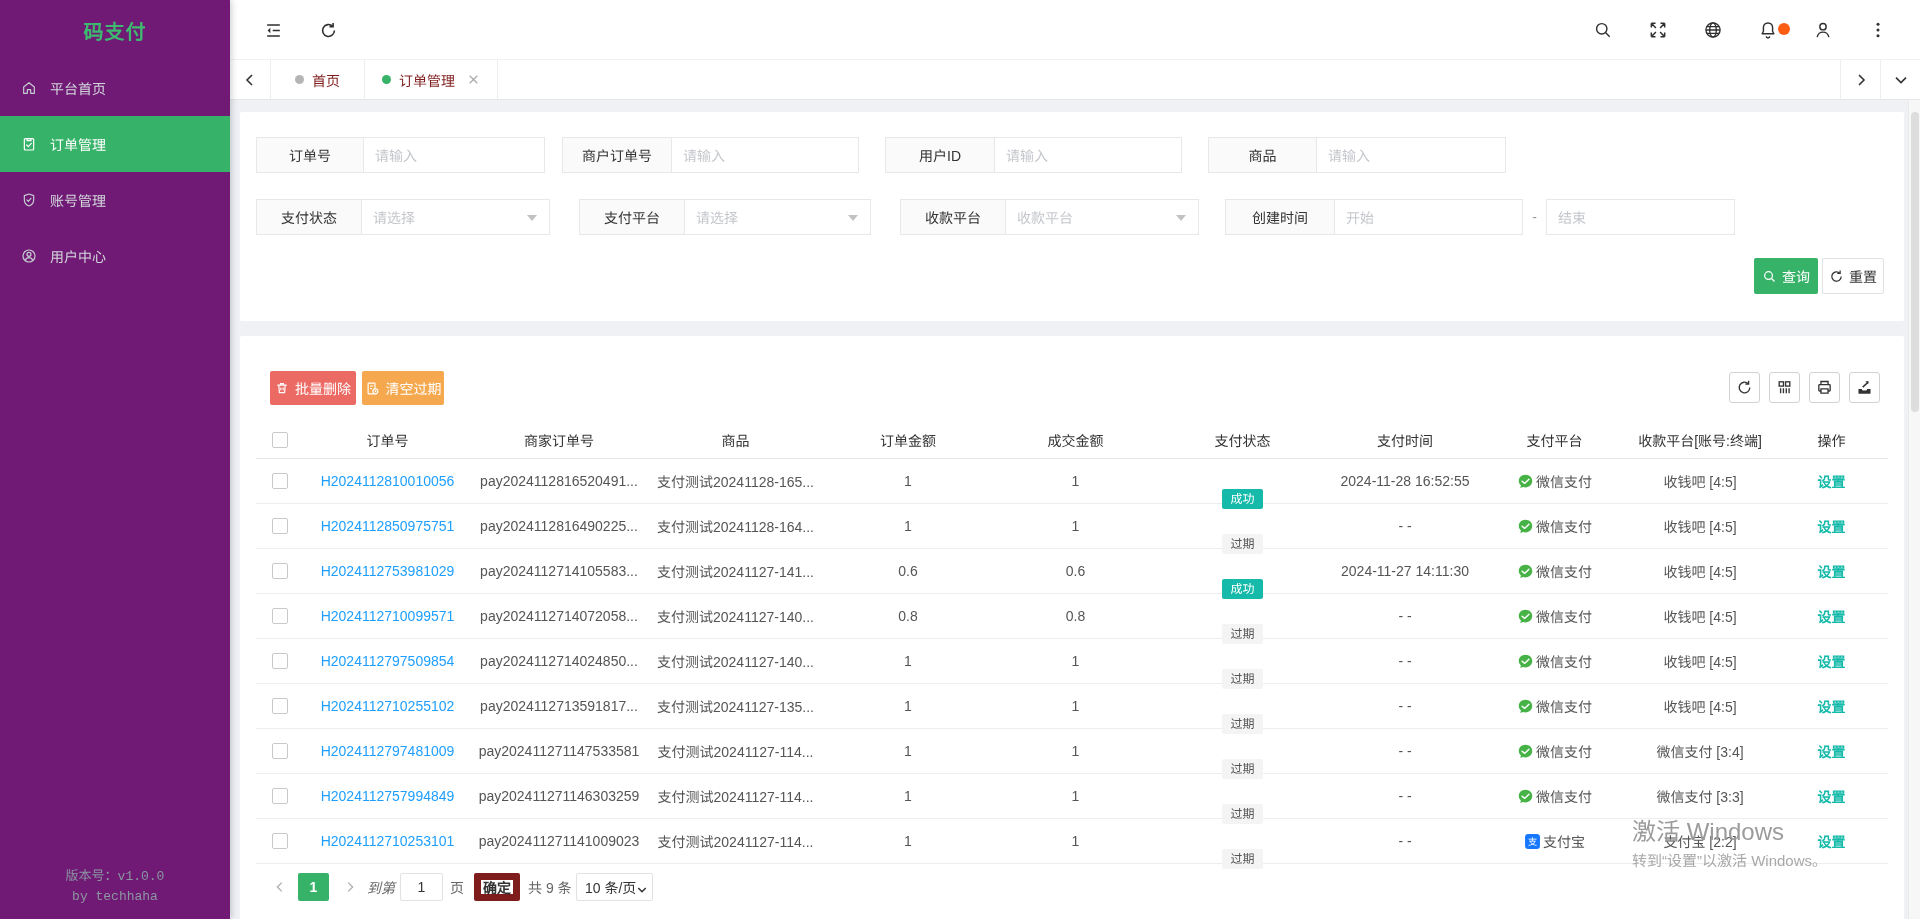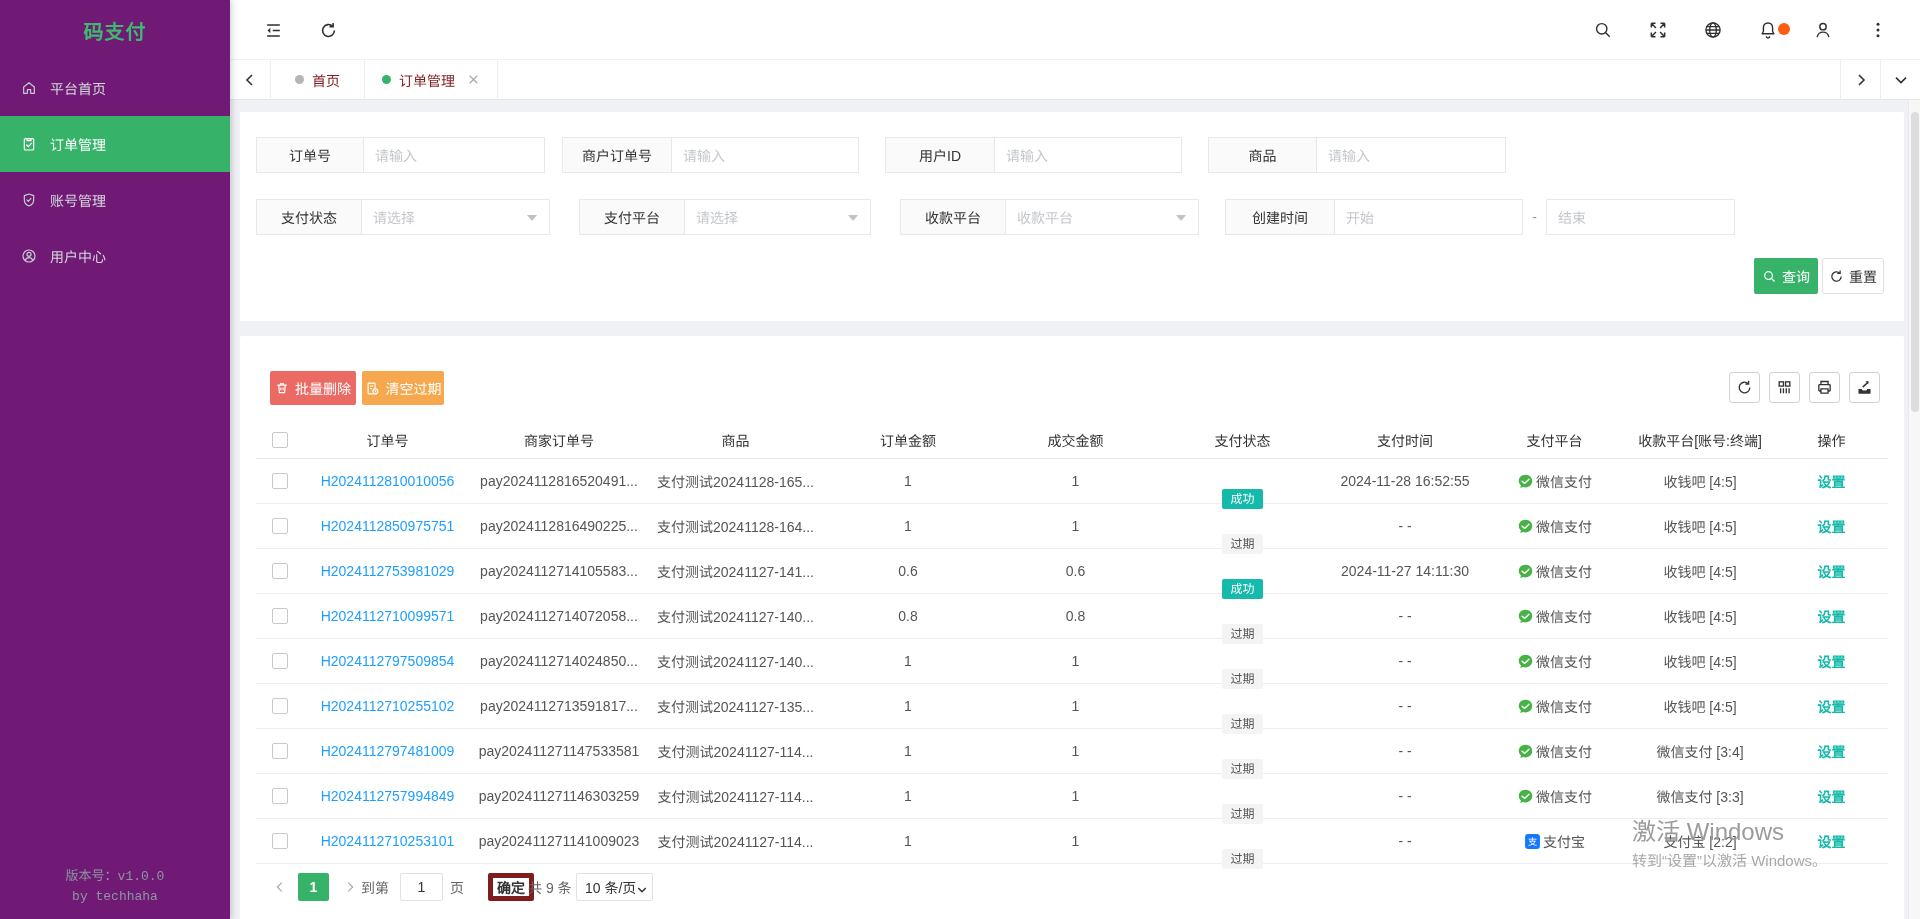--- a/index.html
+++ b/index.html
@@ -79,24 +79,24 @@
   .badge.expire { background:#f4f4f5; color:#555; }
   .plat { display:flex; align-items:center; }
   .plat svg { margin-right:2px; }
 
   
   .pager { position:absolute; left:0; top:528px; width:100%; height:46px; }
   .pg { position:absolute; top:9px; height:28px; display:flex; align-items:center; justify-content:center; color:#666; }
   .pg-prev { left:30px; width:20px; color:#b0b0b0; cursor:pointer; }
   .pg-cur { left:58px; width:31px; background:#36b368; color:#fff; border-radius:2px; font-weight:600; cursor:pointer; }
   .pg-next { left:100px; width:20px; color:#b0b0b0; cursor:pointer; }
-  .pg-goto { left:121px; }
+  .pg-goto { left:127px;font-style:italic; }
   .pg-input { left:160px; width:43px; border:1px solid #e2e2e2; border-radius:2px; color:#333; background:#fff; }
   .pg-unit { left:210px; }
-  .pg-confirm { left:248px; width:46px; border:5px solid #7f1d1d; border-radius:2px; color:#333; font-weight:600; background:#fff; cursor:pointer; }
+  .pg-confirm { left:234px; width:46px; border:7px solid #7f1d1d; border-radius:2px; color:#333; font-weight:600; background:#fff; cursor:pointer; }
   .pg-total { left:288px; }
   .pg-size { left:336px; width:77px; border:1px solid #e2e2e2; border-radius:2px; color:#333; background:#fff; cursor:pointer; justify-content:flex-start; padding-left:8px; }
   .pg-size .caret { position:absolute; right:4px; top:10px; }
 
   
   .scrollbar { position:absolute; right:0; top:100px; bottom:0; width:12px; background:#f7f7f7; border-left:1px solid #e9e9e9; z-index:40; }
   .scroll-thumb { position:absolute; left:2px; top:12px; width:8px; height:300px; border-radius:4px; background:#dddddd; }
 
   
   .watermark { position:absolute; left:1632px; top:819px; z-index:50; pointer-events:none; }

